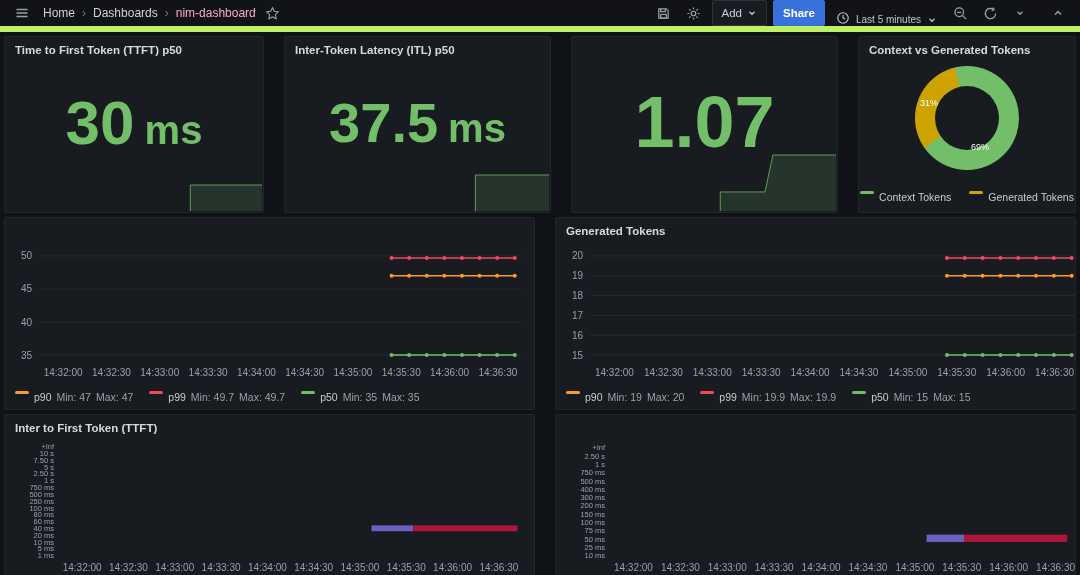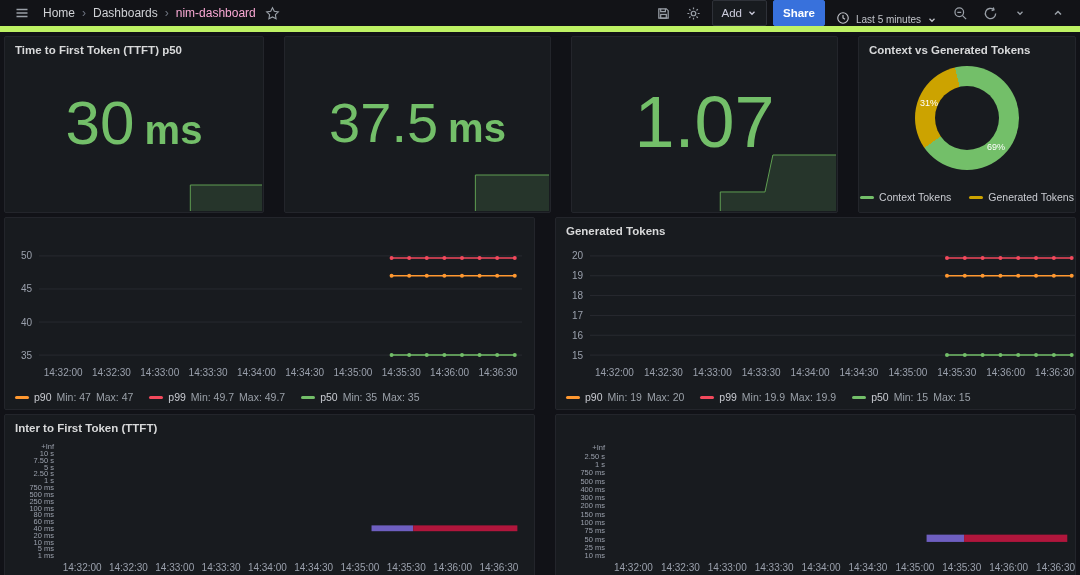--- a/index.html
+++ b/index.html
@@ -30,44 +30,44 @@
   .row1{grid-template-columns:260px 267px 267px 1fr;height:177px}
   .row2{grid-template-columns:531px 1fr;height:193px}
   .row3{grid-template-columns:531px 1fr;height:215px}
   .panel{background:#181b1f;border:1px solid #23252b;border-radius:2px;
     position:relative;overflow:hidden}
   .ptitle{font-size:11.5px;font-weight:bold;color:#d8d9da;padding:7px 10px 0;cursor:pointer;white-space:nowrap}
 
   
   .statvalue{position:absolute;left:0;right:0;top:50%;transform:translateY(-54%);
     display:flex;justify-content:center;align-items:baseline;gap:10px;color:#73bf69;z-index:2}
-  .statvalue .num{font-size:62px;font-weight:400;line-height:1}
+  .statvalue .num{font-size:62px;font-weight:700;line-height:1}
   .statvalue .unit{font-size:40px;font-weight:700}
   .row1 .panel:nth-child(2) .num{font-size:56px}
   .row1 .panel:nth-child(3) .num{font-size:72px}
   .spark{position:absolute;left:1px;right:1px;bottom:1px;height:28px;z-index:1}
   .row1 .panel:nth-child(2) .spark{height:38px}
   .row1 .panel:nth-child(3) .spark{height:58px}
 
   
   .donut{position:absolute;left:50%;top:46%;transform:translate(-50%,-50%);
     width:104px;height:104px;border-radius:50%}
   .donut .hole{position:absolute;left:50%;top:50%;transform:translate(-50%,-50%);
     width:64px;height:64px;border-radius:50%;background:#181b1f}
   .pct{position:absolute;font-size:9px;color:#fff;z-index:2}
   .pct-gen{left:5px;top:32px}
-  .pct-ctx{left:72px;top:76px}
+  .pct-ctx{left:56px;top:76px}
   .donutlegend{position:absolute;bottom:9px;left:0;right:0;display:flex;
     justify-content:center;gap:18px;font-size:10.5px;color:#ccccdc}
 
   
   .linechart{position:absolute;top:24px;left:4px;right:4px;bottom:30px;cursor:crosshair}
   .chartlegend{position:absolute;left:10px;bottom:6px;display:flex;gap:16px;
     align-items:center;font-size:10.5px}
-  .litem{display:flex;align-items:center;gap:5px;cursor:pointer}
+  .litem{display:flex;align-items:flex-start;gap:5px;cursor:pointer}
   .swatch{width:14px;height:3px;border-radius:2px;display:inline-block}
   .lname{color:#c9cbd1}
   .lstats{color:#9aa0a8}
   .heatmapc{position:absolute;top:24px;left:4px;right:4px;height:134px;cursor:crosshair}
 </style>
 </head>
 <body>
 
 <div class="app">
 
@@ -155,20 +155,21 @@
           <span class="num">30</span>
           <span class="unit">ms</span>
         </div>
         <div class="spark"><svg width="256" height="28">
               <polygon points="184.32,28 184.32,28 184.32,2 256,2 256,28" fill="rgba(115,191,105,0.16)"></polygon>
               <polyline points="184.32,28 184.32,2 256,2" fill="none" stroke="#5f9e52" stroke-width="1"></polyline>
             </svg></div>
       </section>
 
       <section class="panel">
+        <h2 class="ptitle">Inter-Token Latency (ITL) p50</h2>
         <div class="statvalue">
           <span class="num">37.5</span>
           <span class="unit">ms</span>
         </div>
         <div class="spark"><svg width="263" height="38">
               <polygon points="189.35999999999999,38 189.35999999999999,38 189.35999999999999,2 263,2 263,38" fill="rgba(115,191,105,0.16)"></polygon>
               <polyline points="189.35999999999999,38 189.35999999999999,2 263,2" fill="none" stroke="#5f9e52" stroke-width="1"></polyline>
             </svg></div>
       </section>
 

